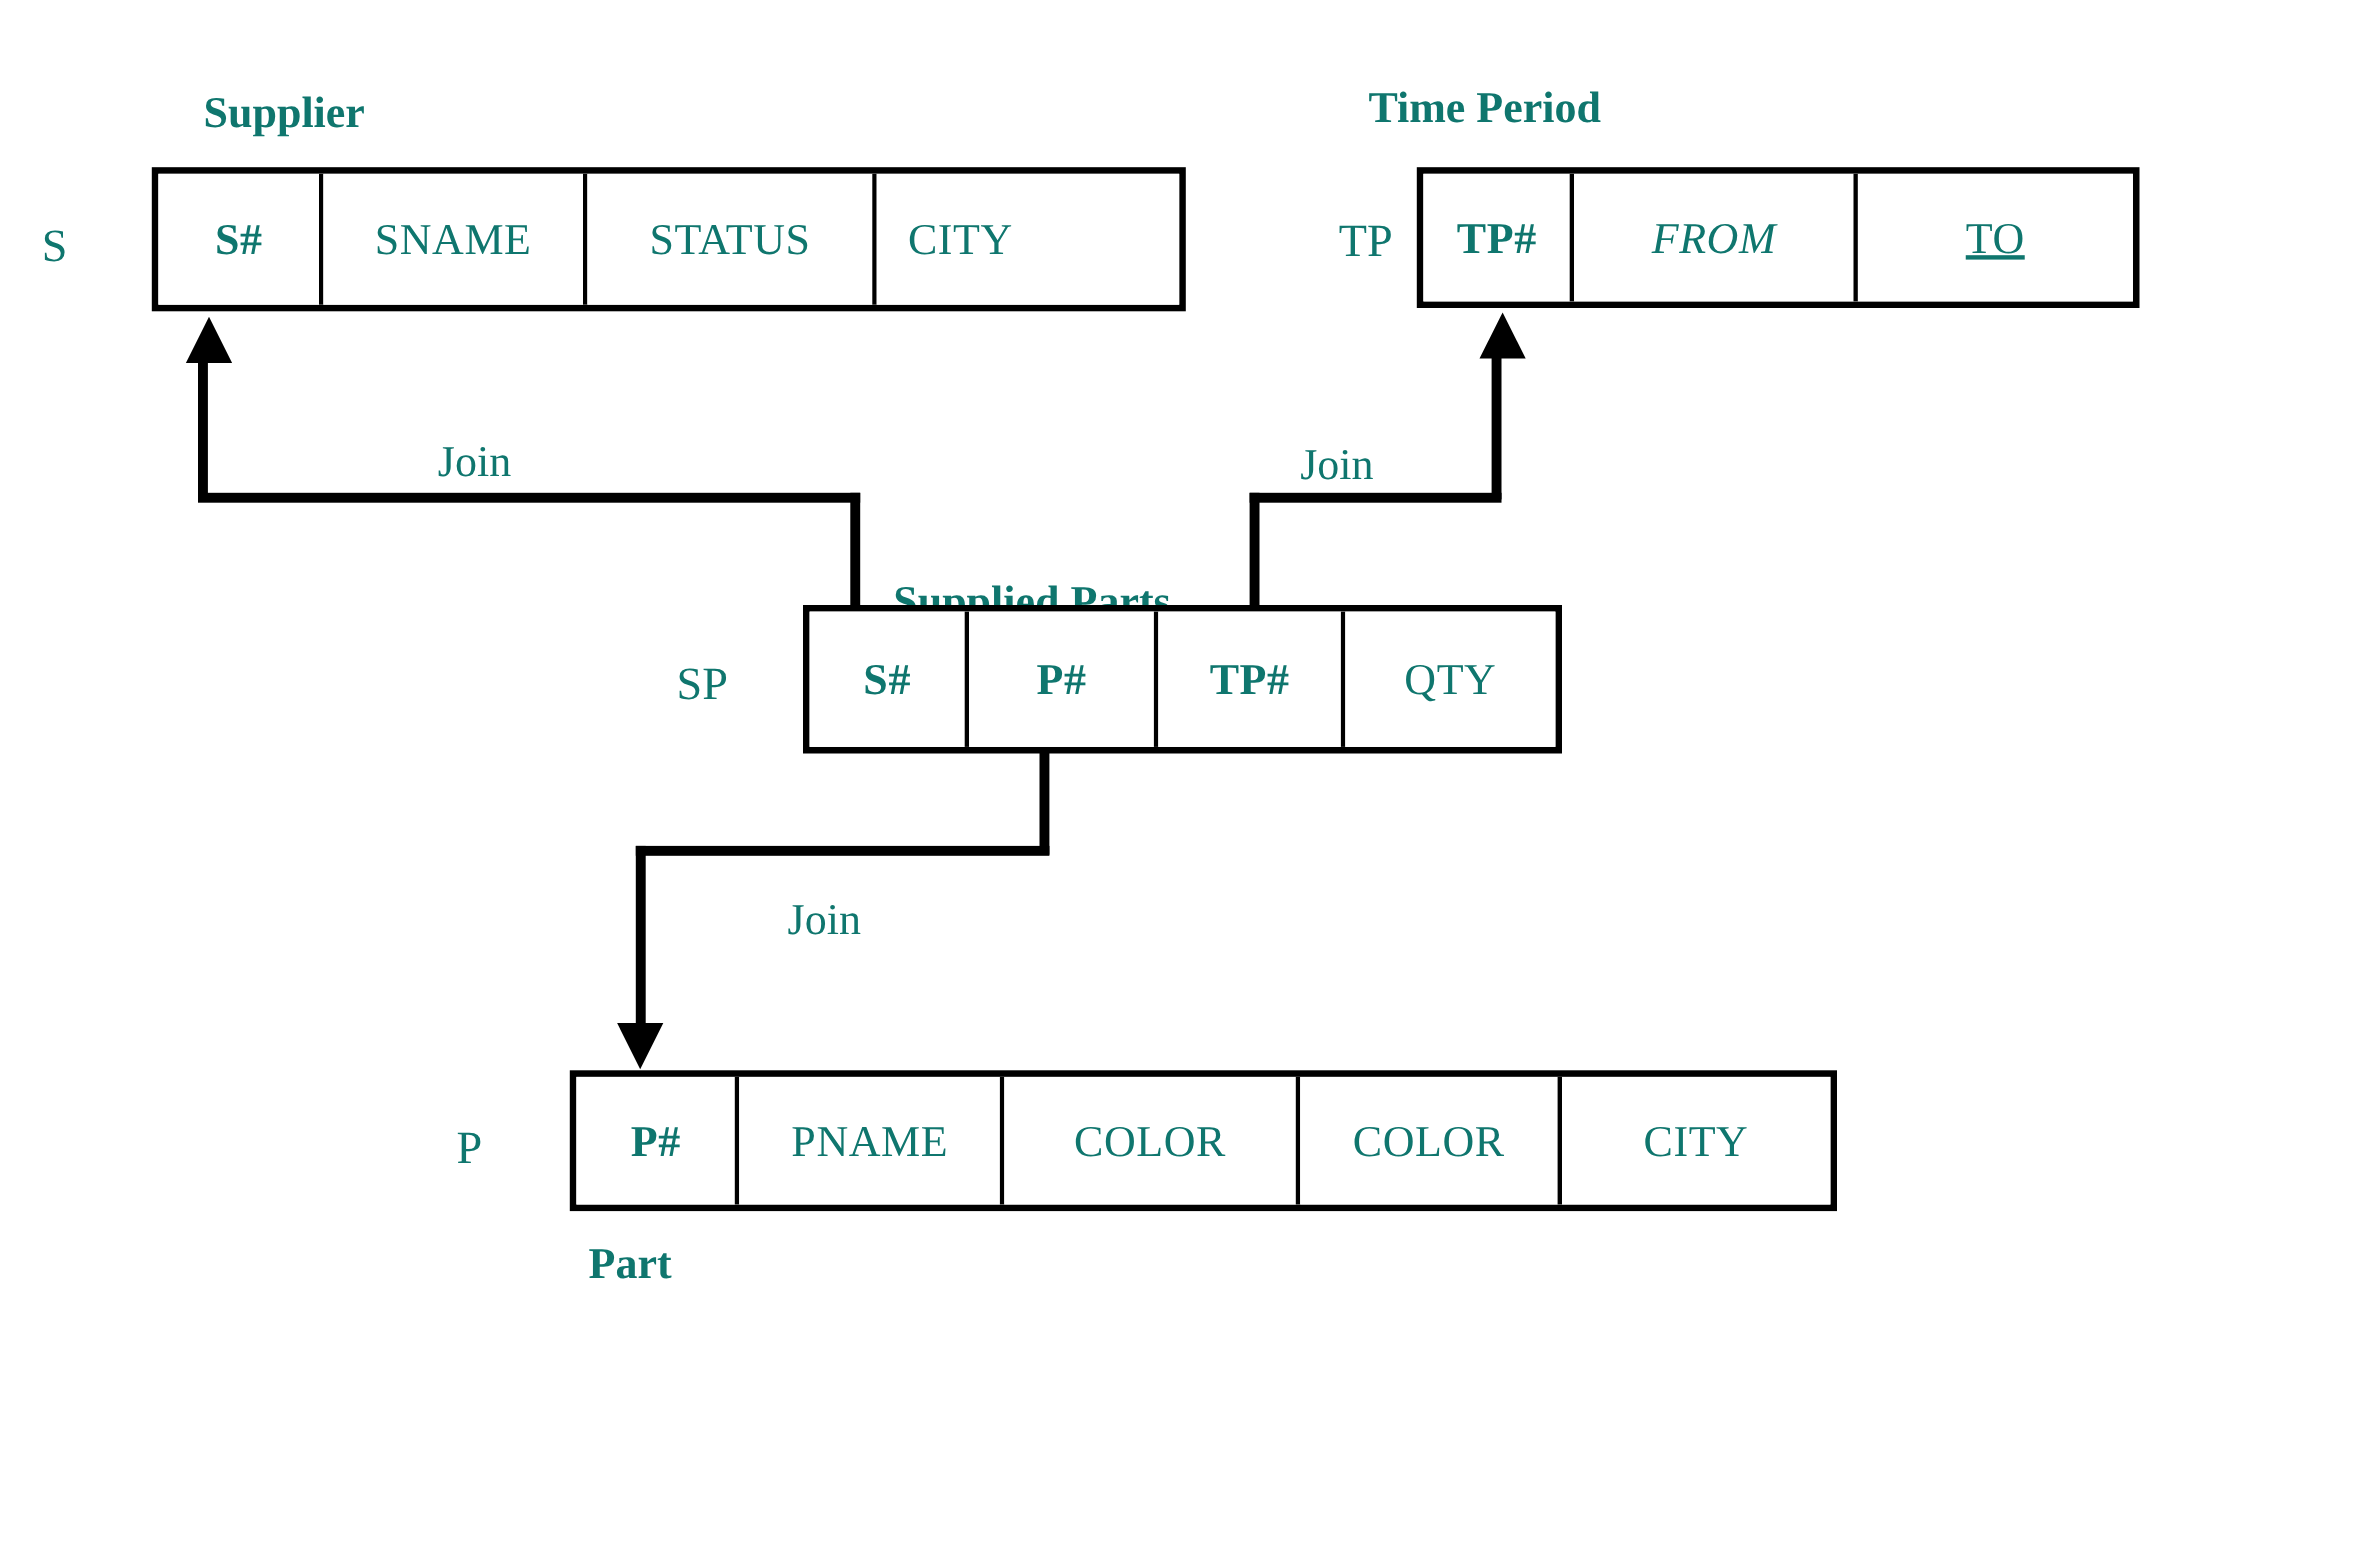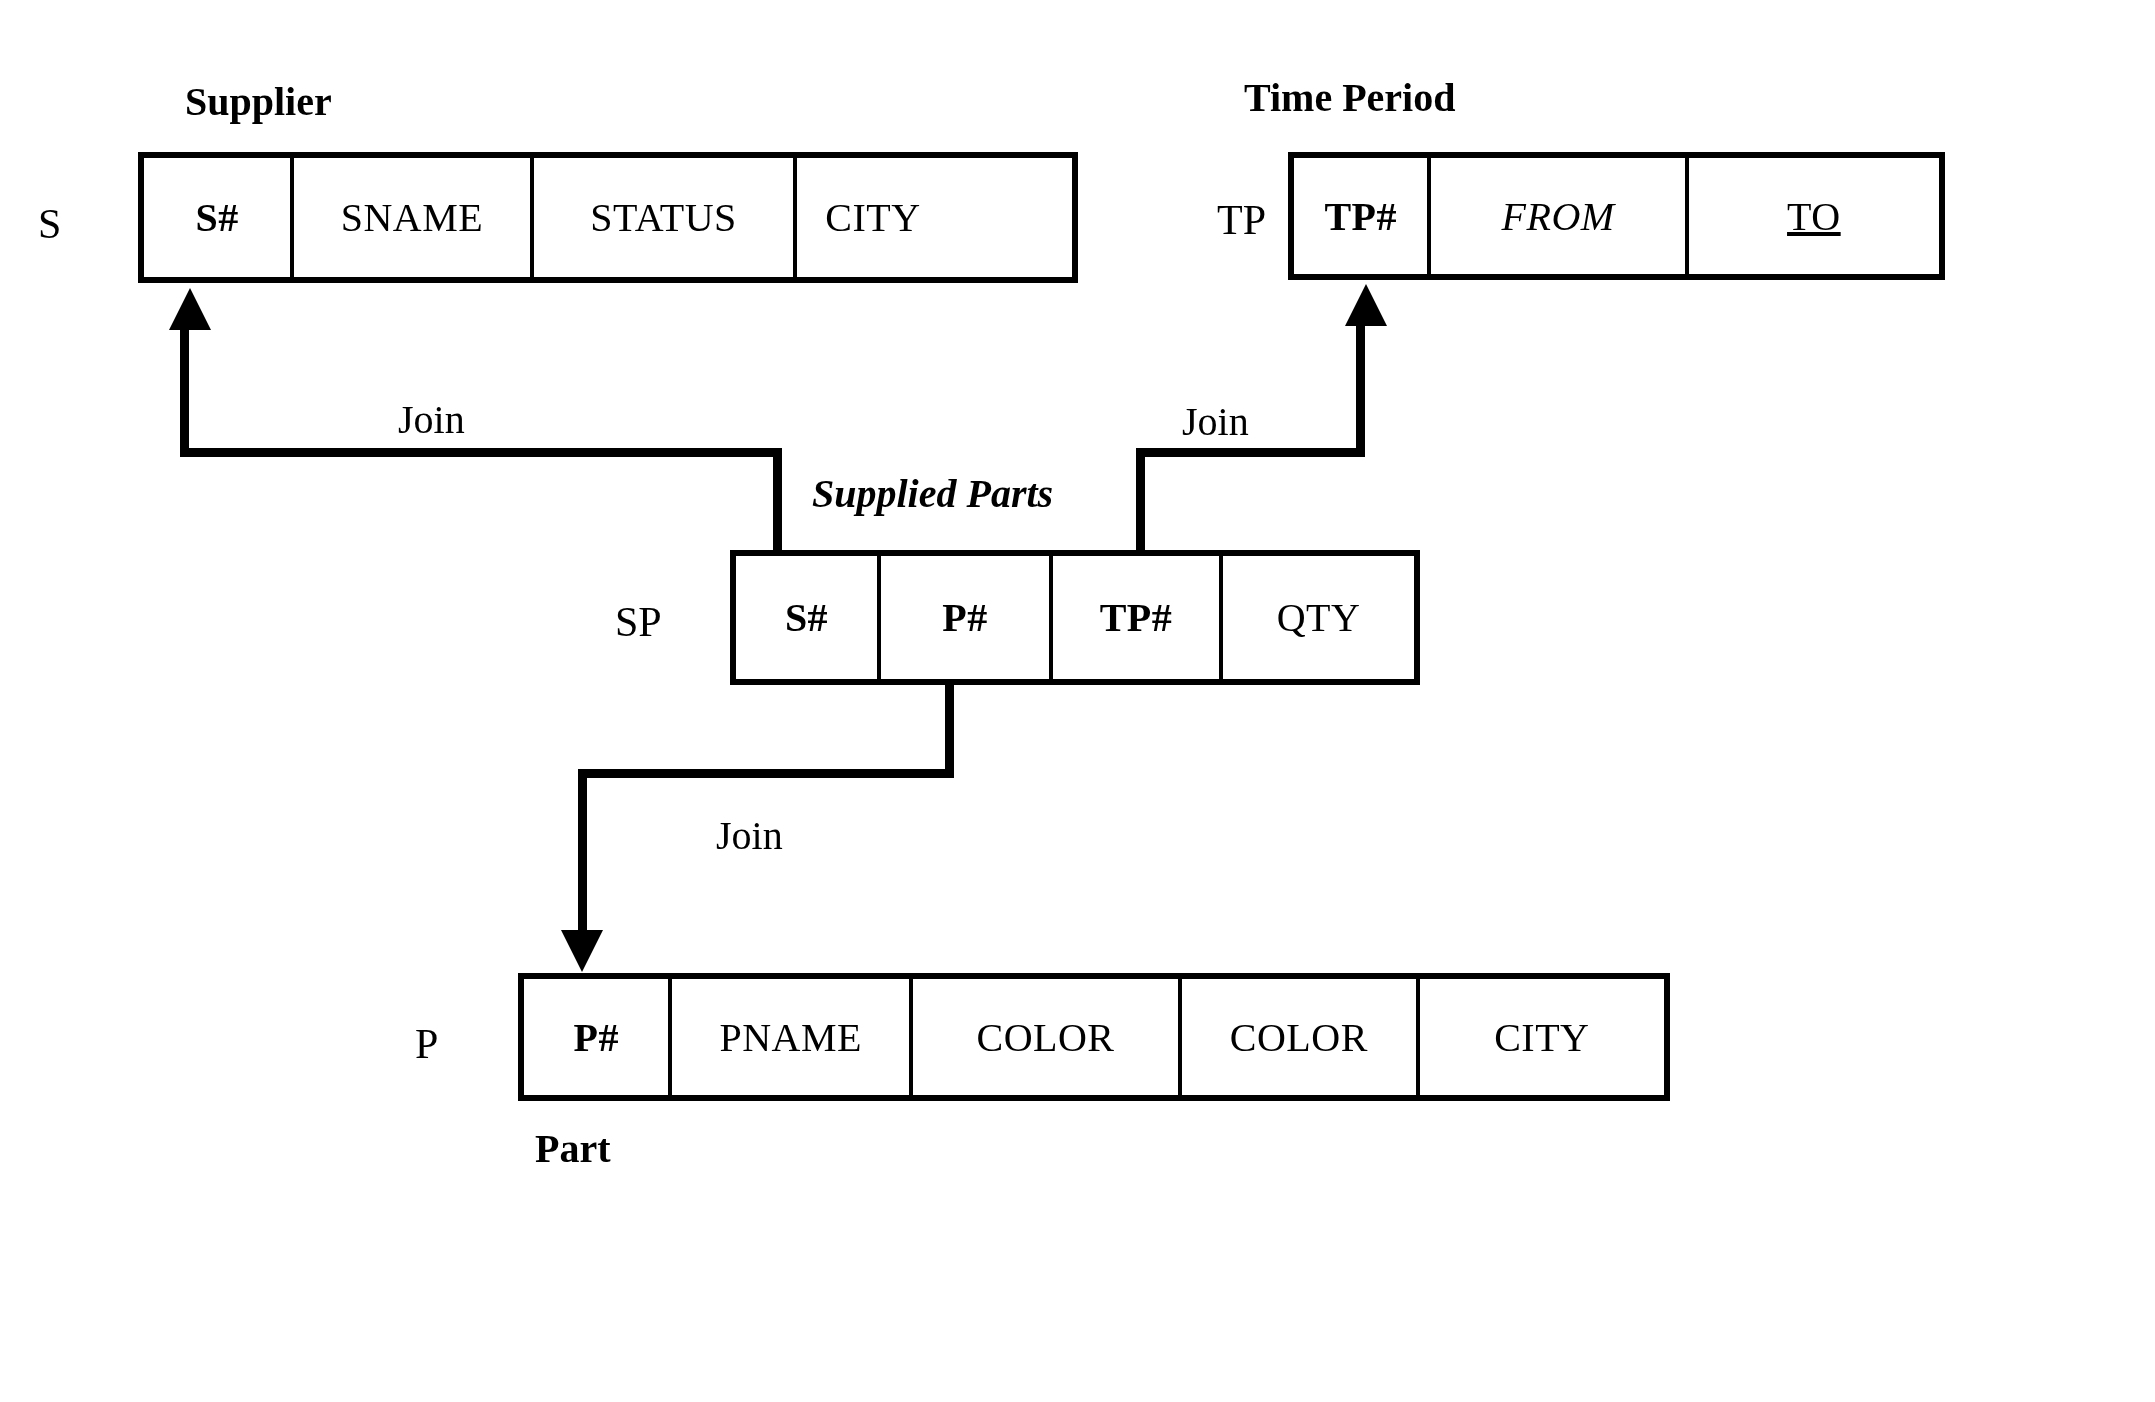--- a/index.html
+++ b/index.html
@@ -6,21 +6,21 @@
     margin: 0;
     padding: 0;
     background: #ffffff;
   }
   #canvas {
     position: relative;
     width: 2155px;
     height: 1227px;
     background: #ffffff;
     font-family: "Liberation Serif", "DejaVu Serif", serif;
-    color: #000000;
+    color: #0f766e;
     overflow: hidden;
   }
 
   
   .relation {
     position: absolute;
     display: flex;
     box-sizing: border-box;
     border: 6px solid #000;
     background: #fff;
@@ -97,21 +97,21 @@
   <div class="caption" style="left:1244px; top:74px;">Time Period</div>
 
   <div class="relname" style="left:1217px; top:196px;">TP</div>
 
   <div class="relation" style="left:1288px; top:152px; width:657px; height:128px;">
     <div class="cell key" style="width:140px;">TP#</div>
     <div class="cell" style="width:262px;font-style:italic;">FROM</div>
     <div class="cell" style="width:255px;text-decoration:underline;">TO</div>
   </div>
 
-  <div class="caption" style="left:812px; top:470px;font-style:italic;">Supplied Parts</div>
+  <div class="caption" style="left:812px; top:523px;">Supplied Parts</div>
 
   <div class="relname" style="left:615px; top:598px;">SP</div>
 
   <div class="relation" style="left:730px; top:550px; width:690px; height:135px;">
     <div class="cell key" style="width:145px;">S#</div>
     <div class="cell key" style="width:172px;">P#</div>
     <div class="cell key" style="width:170px;">TP#</div>
     <div class="cell" style="width:191px;">QTY</div>
   </div>
 

